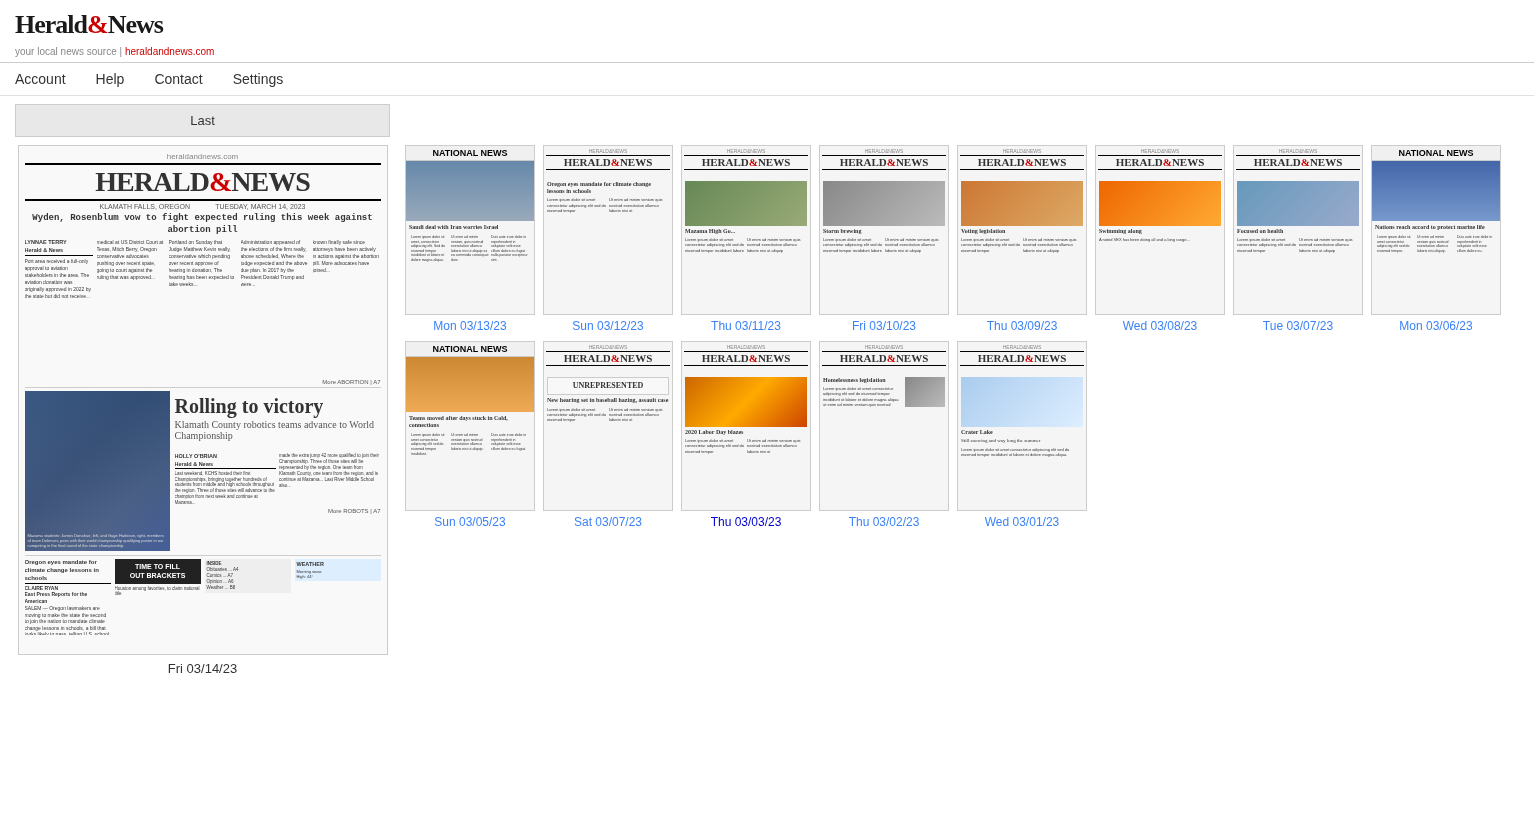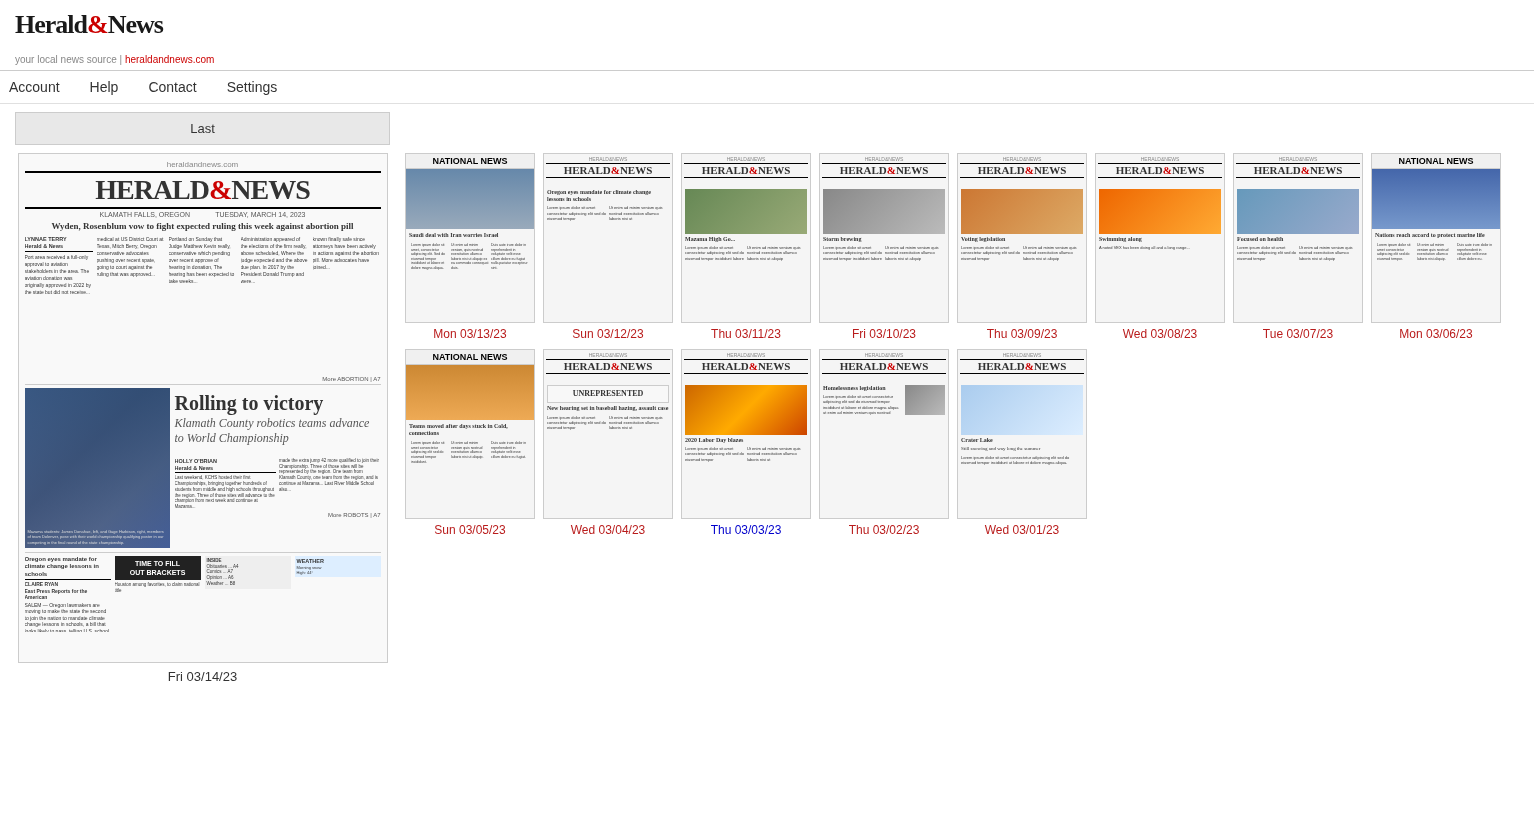--- a/index.html
+++ b/index.html
@@ -14,28 +14,28 @@
     }
     #logo-area { display: flex; flex-direction: column; }
     #logo-title {
       font-size: 26px;
       font-weight: bold;
       font-family: Georgia, serif;
       color: #1a1a1a;
       letter-spacing: -1px;
     }
     #logo-title .ampersand { color: #c00; }
-    #logo-subtitle { font-size: 10px; color: #888; margin-top: 14px; }
+    #logo-subtitle { font-size: 10px; color: #888; margin-top: 6px; }
     #logo-subtitle .red { color: #c00; }
 
     
     #nav {
       display: flex;
       align-items: center;
-      padding: 8px 9px;
+      padding: 8px 15px;
       border-bottom: 1px solid #e0e0e0;
       gap: 30px;
     }
     .nav-item {
       font-size: 14px;
       color: #333;
       cursor: pointer;
       text-decoration: none;
     }
 
@@ -106,21 +106,21 @@
       text-align: center;
       color: #555;
       margin-bottom: 3px;
     }
     .paper-headline {
       font-size: 9px;
       font-weight: bold;
       text-align: center;
       margin: 3px 0;
       line-height: 1.3;
-      font-family: Liberation Serif, serif;
+      font-family: Liberation Mono, monospace;
     }
     .paper-columns {
       display: flex;
       gap: 4px;
       height: 140px;
       overflow: hidden;
     }
     .paper-col {
       flex: 1;
       font-size: 5px;
@@ -129,25 +129,24 @@
       overflow: hidden;
     }
     .paper-big-headline {
       font-size: 20px;
       font-weight: 900;
       font-family: Georgia, serif;
       line-height: 1.1;
       margin: 4px 0 2px 0;
     }
     .paper-subheadline {
-      font-size: 12px;
+      font-size: 10px;
       color: #555;
       margin-bottom: 12px;
       font-family: Georgia, serif;
-      font-style: italic;
     }
     .paper-bottom {
       display: flex;
       gap: 4px;
       height: 80px;
       overflow: hidden;
       border-top: 1px solid #ccc;
       margin-top: 4px;
       padding-top: 3px;
     }
@@ -190,21 +189,21 @@
     .thumb-img {
       width: 130px;
       height: 170px;
       border: 1px solid #ccc;
       background: #f5f5f5;
       overflow: hidden;
       position: relative;
     }
     .thumb-label {
       font-size: 12px;
-      color: #b91c1c;
+      color: #3b82f6;
       margin-top: 4px;
       text-align: center;
     }
     .thumb-label.highlight { color: #0000cc; }
 
     
     .tn-header {
       font-size: 5px;
       text-align: center;
       color: #888;
@@ -531,21 +530,21 @@
           <div class="tn-title">HERALD<span class="amp">&amp;</span>NEWS</div>
           <div class="tn-content">
             <div style="font-size:8px;font-weight:bold;font-family:Georgia,serif;text-align:center;border:1px solid #ccc;padding:3px;margin-bottom:2px;background:#f8f8f8;">UNREPRESENTED</div>
             <div class="tn-headline">New hearing set in baseball hazing, assault case</div>
             <div class="tn-cols">
               <div class="tn-col">Lorem ipsum dolor sit amet consectetur adipiscing elit sed do eiusmod tempor</div>
               <div class="tn-col">Ut enim ad minim veniam quis nostrud exercitation ullamco laboris nisi ut</div>
             </div>
           </div>
         </div>
-        <div class="thumb-label">Wed 03/04/23</div>
+        <div class="thumb-label">Sat 03/07/23</div>
       </div>
 
       <div class="paper-thumb">
         <div class="thumb-img">
           <div class="tn-header">HERALD&amp;NEWS</div>
           <div class="tn-title">HERALD<span class="amp">&amp;</span>NEWS</div>
           <div class="tn-content">
             <div class="tn-img-block fire" style="height:50px;"></div>
             <div class="tn-headline">2020 Labor Day blazes</div>
             <div class="tn-cols">

